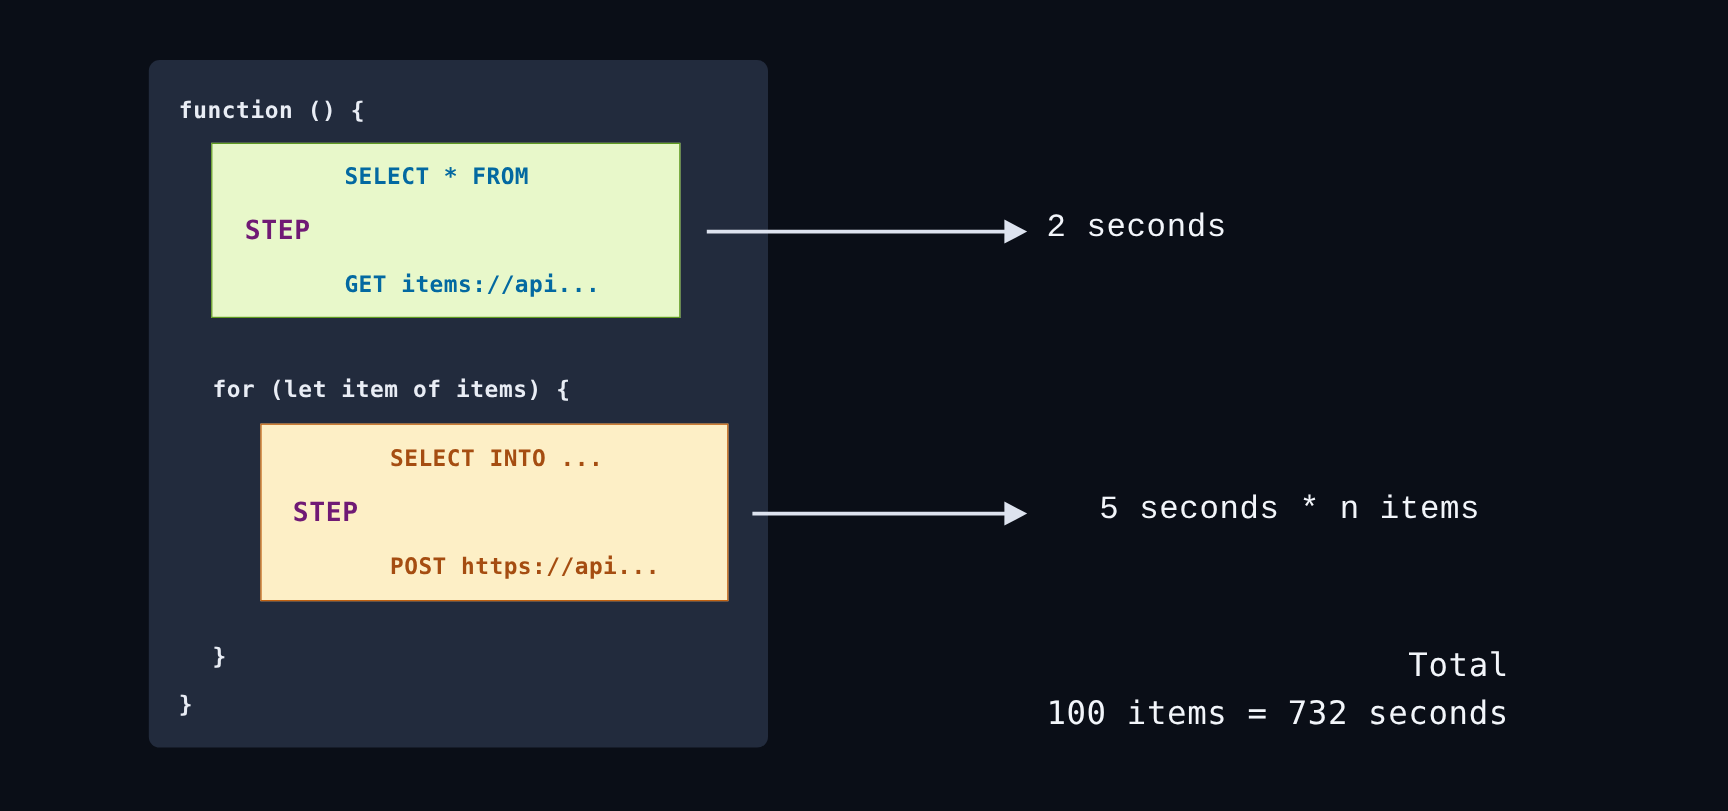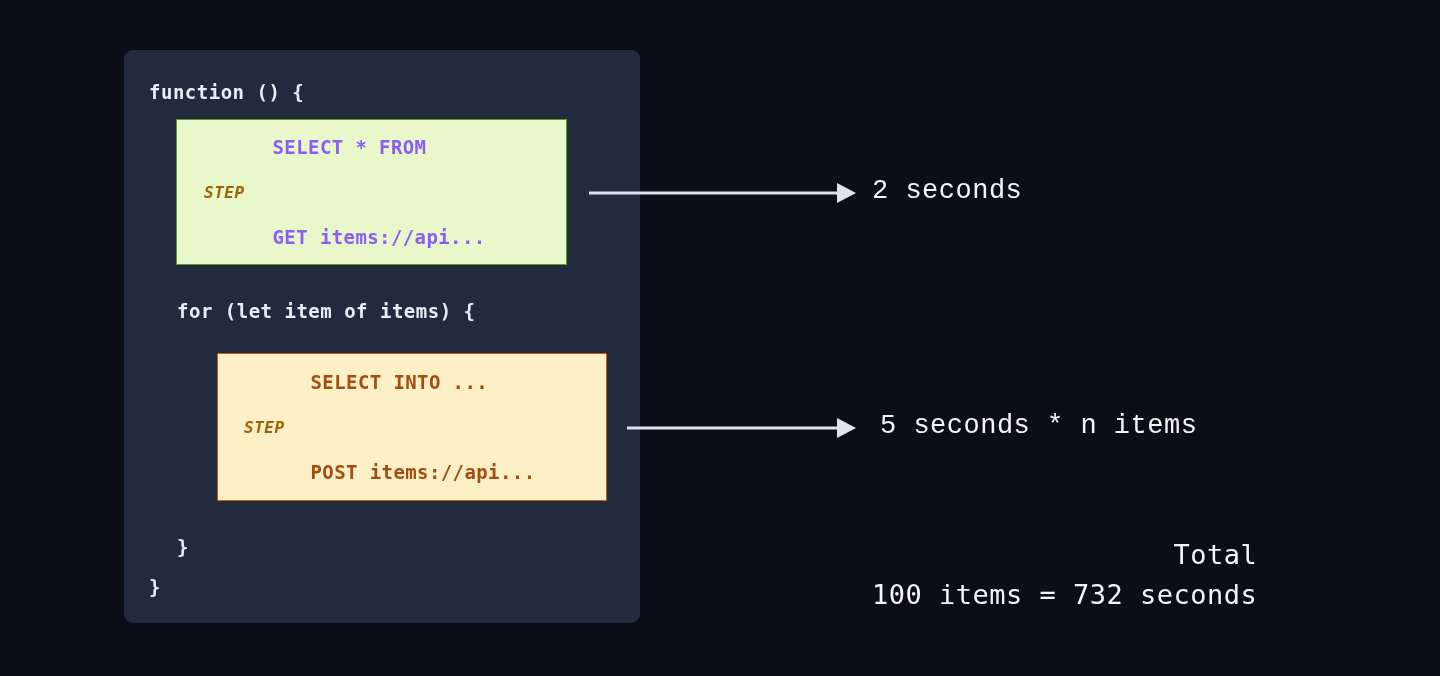--- a/index.html
+++ b/index.html
@@ -37,21 +37,21 @@
     position: absolute;
     color: #e9edf5;
     font-family: "DejaVu Sans Mono", monospace;
     font-size: 19px;
     font-weight: bold;
     letter-spacing: 0.5px;
     white-space: pre;
   }
 
   #line-function { left: 25px; top: 31px; }
-  #line-for      { left: 53px; top: 250px; }
+  #line-for      { left: 53px; top: 264px; }
   #line-close-inner { left: 53px; top: 486px; }
   #line-close-outer { left: 25px; top: 526px; }
 
   
   .step-box {
     position: absolute;
     display: flex;
     align-items: center;
     box-sizing: border-box;
   }
@@ -69,62 +69,61 @@
     left: 93px;
     top: 303px;
     width: 390px;
     height: 148px;
     background: #fdefc6;
     border: 1.5px solid #c0600f;
   }
 
   .step-label {
     font-family: "DejaVu Sans Mono", monospace;
-    font-size: 16px;
+    font-size: 22px;
     font-weight: bold;
-    color: #a16207;
+    color: #701a75;
     letter-spacing: 0.5px;
     white-space: nowrap;
     flex: none;
-    font-style: italic;
   }
 
   #step-box-1 .step-label { margin-left: 27px; }
   #step-box-2 .step-label { margin-left: 26px; }
 
   .step-code {
     font-family: "DejaVu Sans Mono", monospace;
     font-size: 19px;
     font-weight: bold;
     line-height: 30px;
     white-space: pre;
     letter-spacing: 0.4px;
   }
 
-  #step-box-1 .step-code { color: #8b5cf6; margin-left: 28px; }
+  #step-box-1 .step-code { color: #0369a1; margin-left: 28px; }
   #step-box-2 .step-code { color: #a54d11; margin-left: 26px; }
 
   
   .arrow-svg {
     position: absolute;
     overflow: visible;
   }
 
   
   .annotation {
     position: absolute;
     color: #f2f5fa;
     font-family: Liberation Mono, monospace;
     font-size: 27px;
     letter-spacing: 0.5px;
     white-space: pre;
   }
 
   #annotation-1 { left: 872px; top: 176px; }
-  #annotation-2 { left: 880px; top: 411px; }
+  #annotation-2 { left: 916px; top: 411px; }
 
   #total-block {
     position: absolute;
     left: 872px;
     top: 535px;
     text-align: right;
   }
   #total-block .annotation-line {
     color: #f2f5fa;
     font-family: "DejaVu Sans Mono", monospace;
@@ -150,21 +149,21 @@
         <div>GET items://api...</div>
       </div>
     </div>
 
     <div class="code-line" id="line-for">for (let item of items) {</div>
 
     <div class="step-box" id="step-box-2">
       <div class="step-label">STEP</div>
       <div class="step-code">
         <div>SELECT INTO ...</div>
-        <div>POST items://api...</div>
+        <div>POST https://api...</div>
       </div>
     </div>
 
     <div class="code-line" id="line-close-inner">}</div>
 
     <div class="code-line" id="line-close-outer">}</div>
   </div>
 
   <svg class="arrow-svg" id="arrow-1" style="left:585px; top:180px;" width="275" height="26">
     <line x1="4" y1="13" x2="255" y2="13" stroke="#dde3ef" stroke-width="3"></line>

